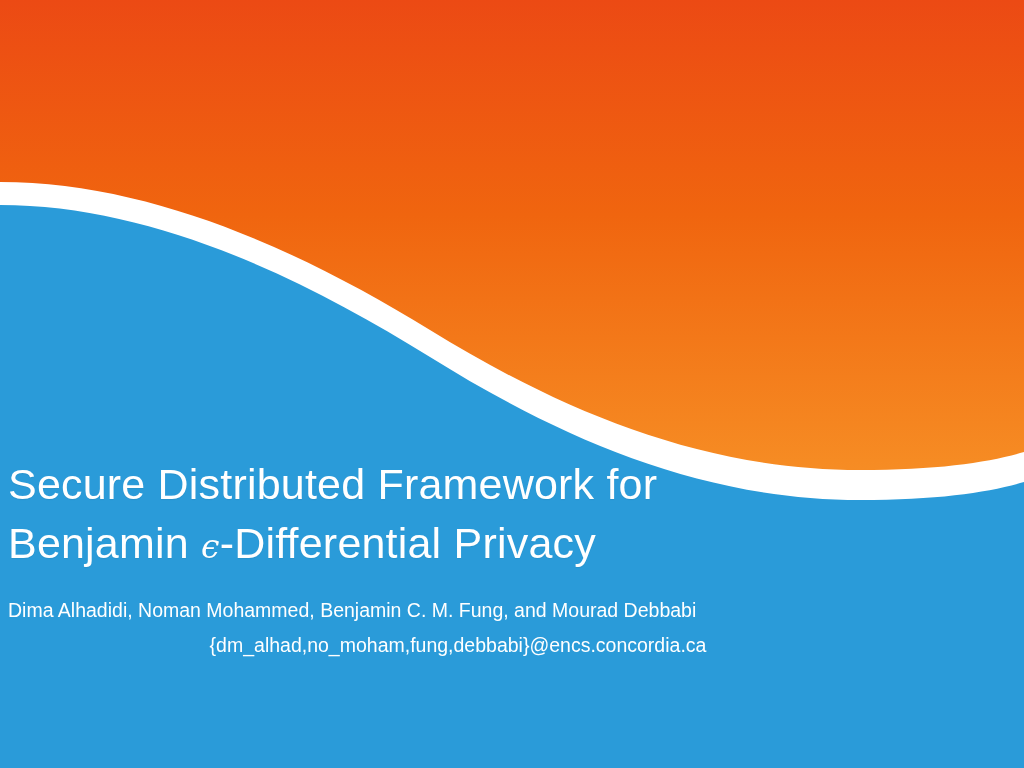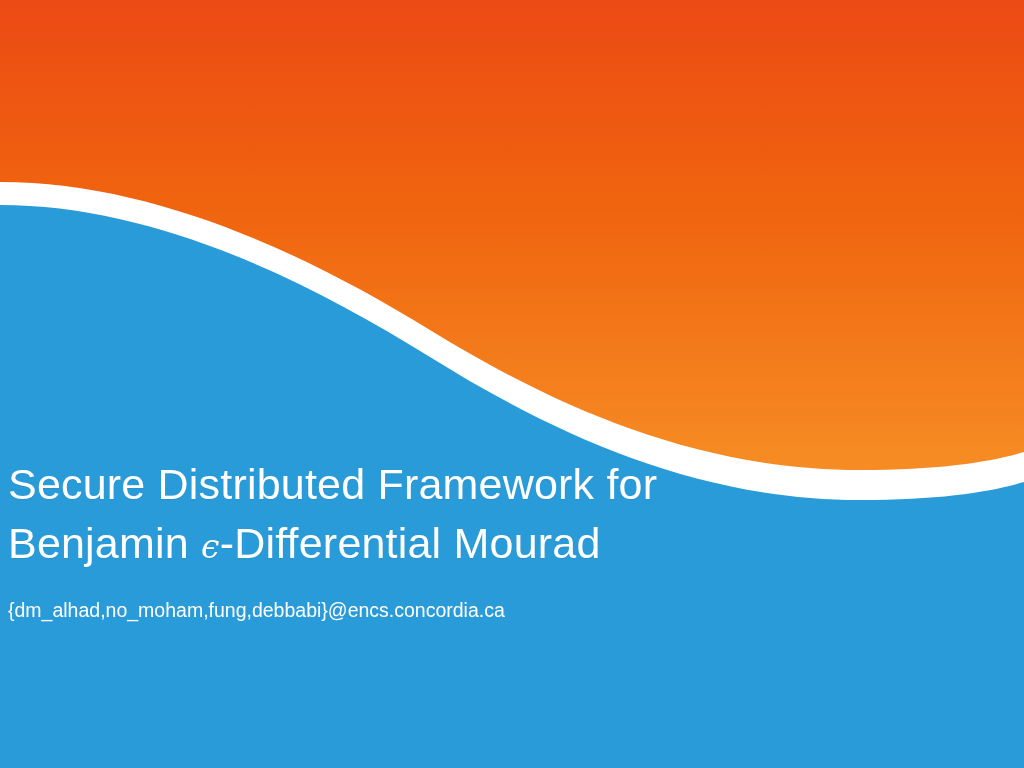--- a/index.html
+++ b/index.html
@@ -77,20 +77,21 @@
   .subtitle-line {
     color: #ffffff;
     font-size: 19.5px;
     line-height: 1.52;
     margin: 0 0 5px 0;
     white-space: nowrap;
   }
 
   .subtitle-line:last-child {
     margin-bottom: 0;
+    text-align: center;
   }
 </style>
 </head>
 <body>
 
 <div id="slide">
 
   <div class="bg-orange"></div>
 
   <div class="wave-layer">
@@ -98,21 +99,22 @@
 
       <path d="M0,182 C150,182 300,250 430,330 C560,410 700,470 860,470 C940,470 990,462 1024,452 L1024,768 L0,768 Z" fill="#ffffff"></path>
 
       <path d="M0,205 C150,205 300,276 430,357 C560,438 700,500 860,500 C940,500 990,492 1024,482 L1024,768 L0,768 Z" fill="#2a9bd9"></path>
     </svg>
   </div>
 
   <div class="title-block">
     <div class="slide-title">
       <span>Secure Distributed Framework for</span><br>
-      <span>Benjamin </span><span class="eps">ϵ</span><span>-Differential Mourad</span>
+      <span>Benjamin </span><span class="eps">ϵ</span><span>-Differential Privacy</span>
     </div>
   </div>
 
   <div class="subtitle-block">
+    <p class="subtitle-line">Dima Alhadidi, Noman Mohammed, Benjamin C. M. Fung, and Mourad Debbabi</p>
     <p class="subtitle-line">{dm_alhad,no_moham,fung,debbabi}@encs.concordia.ca</p>
   </div>
 
 </div>
 
 </body></html>

